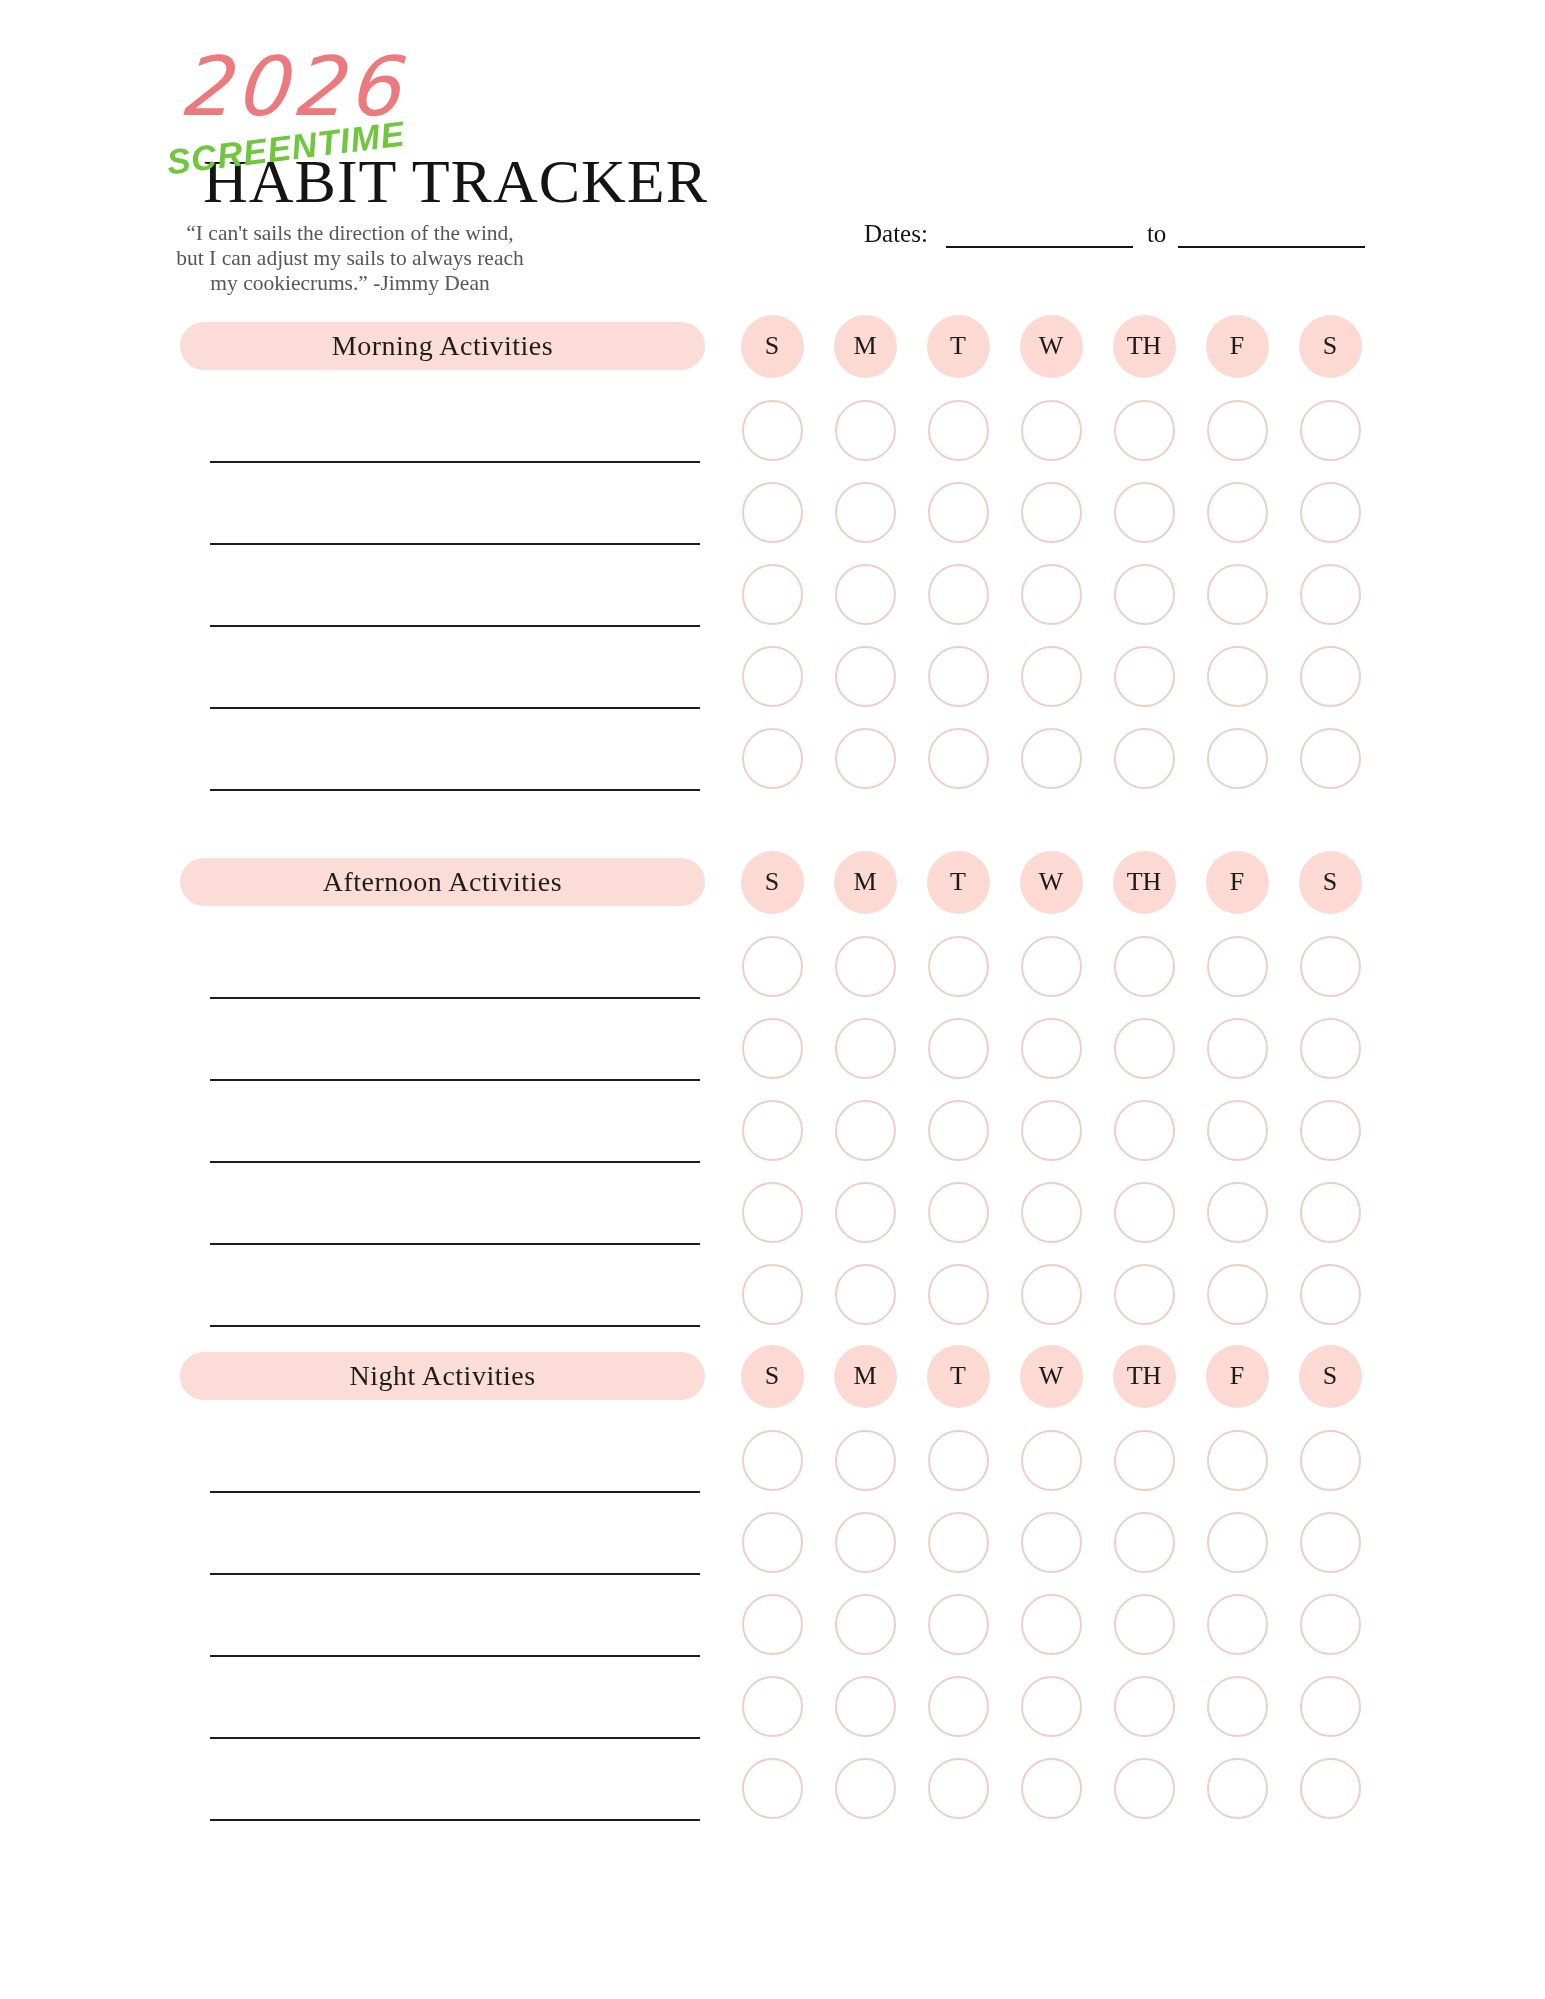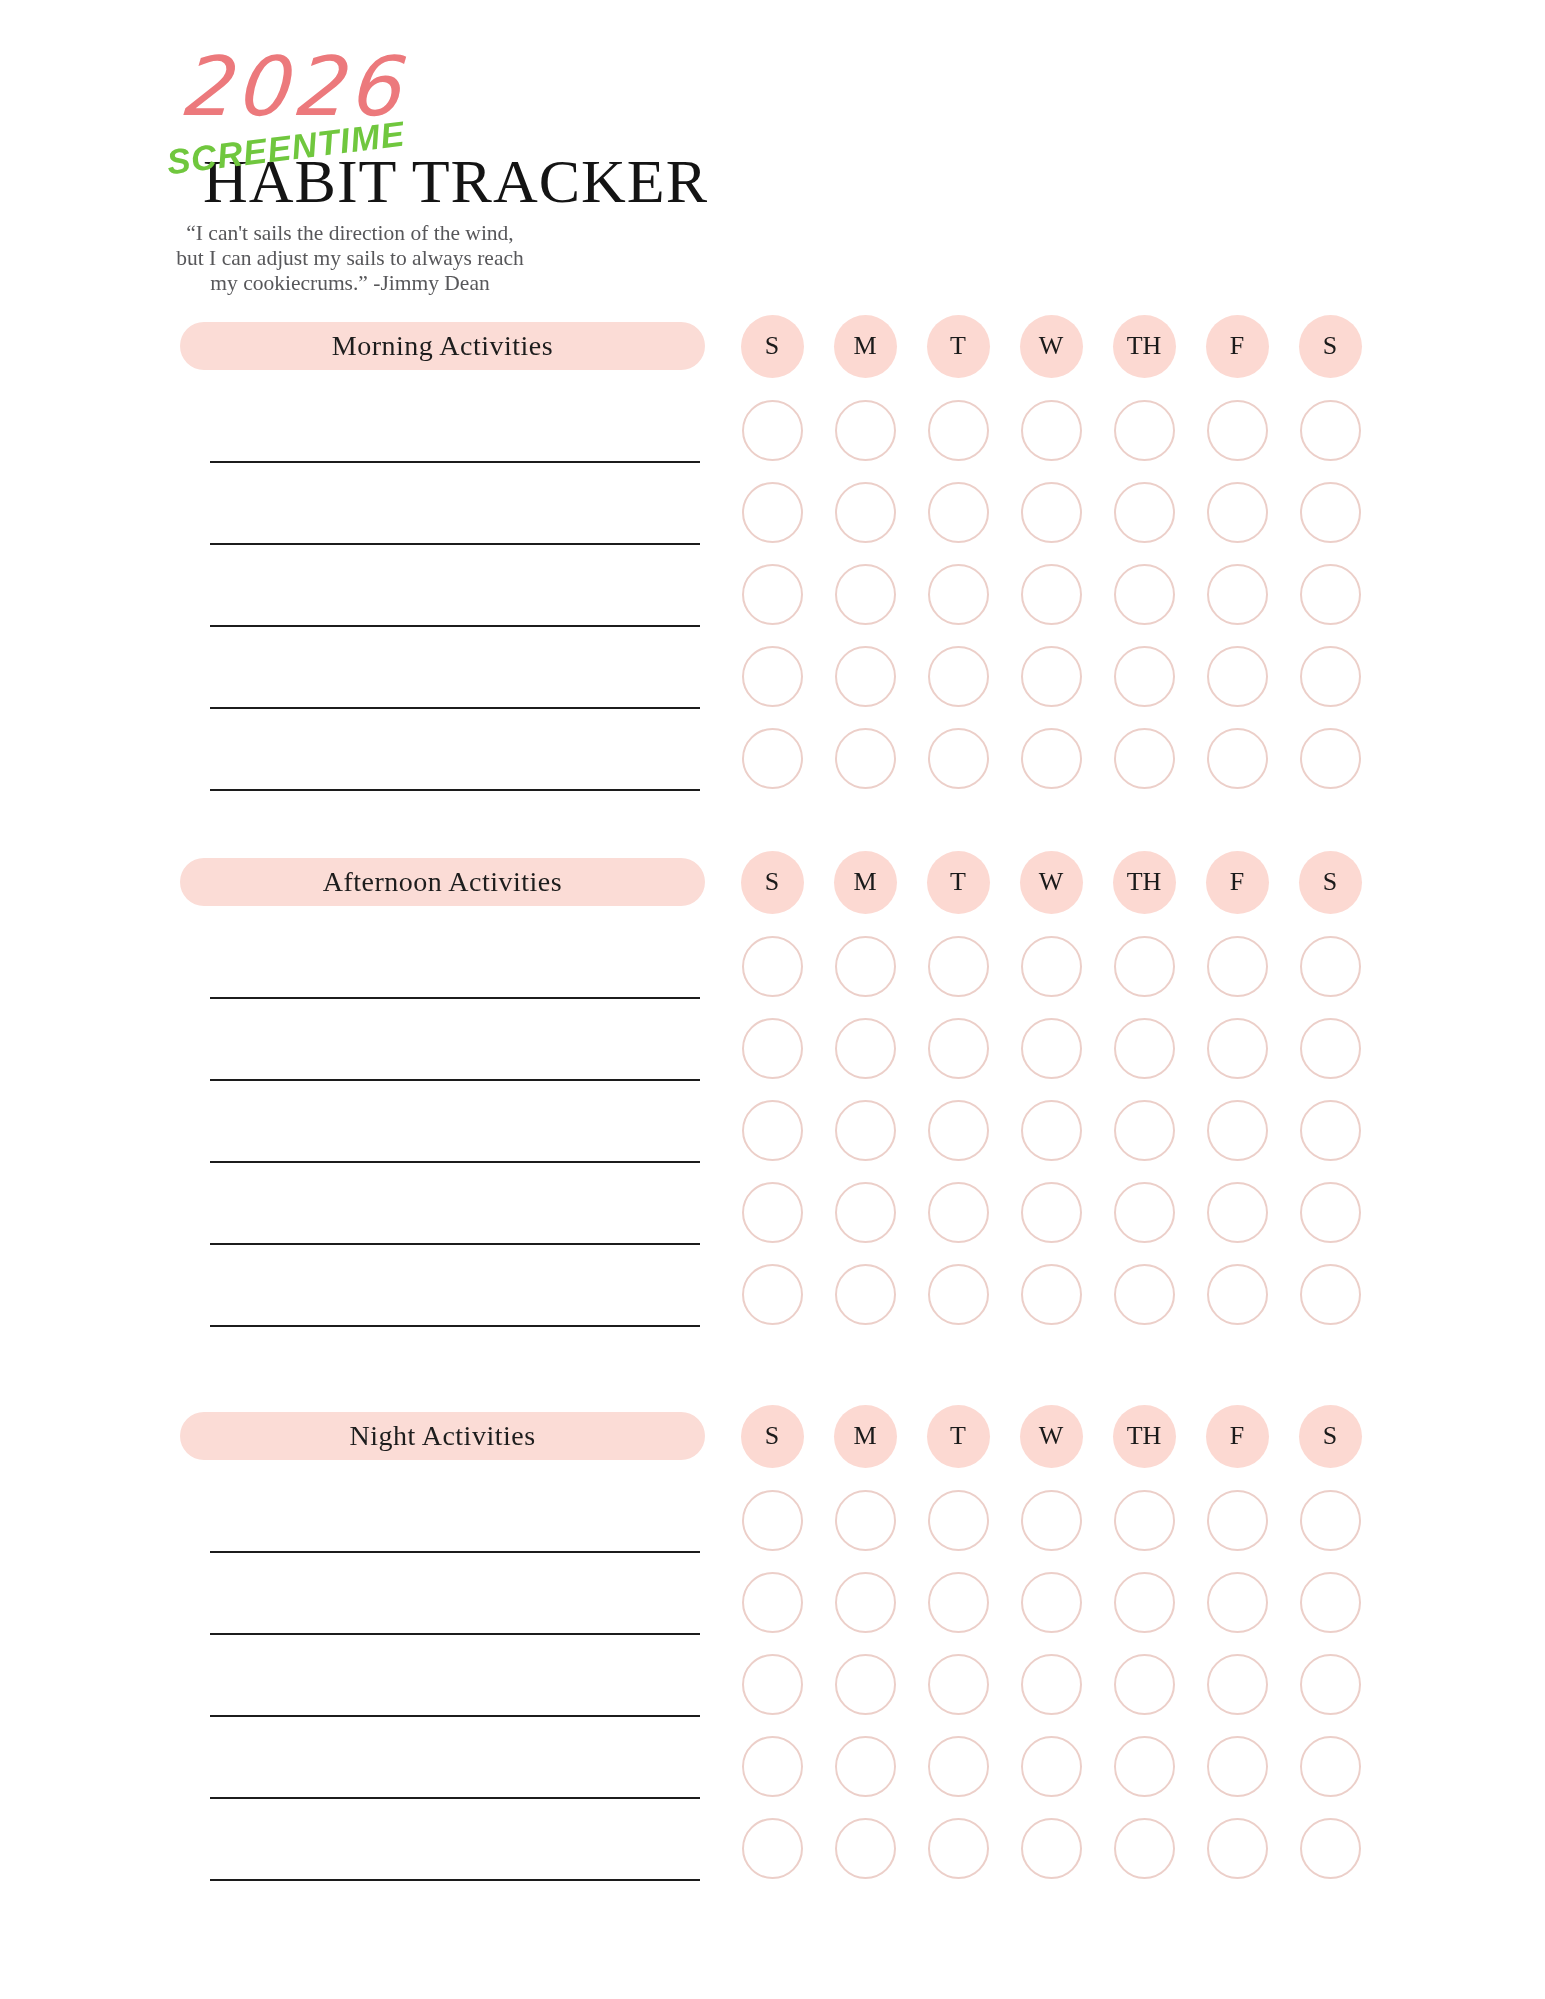--- a/index.html
+++ b/index.html
@@ -117,20 +117,26 @@
   <div class="title-year">2026</div>
   <div class="title-screentime">SCREENTIME</div>
   <div class="title-habit">HABIT TRACKER</div>
 
   <div class="quote">
     <div>“I can't sails the direction of the wind,</div>
     <div>but I can adjust my sails to always reach</div>
     <div>my cookiecrums.” -Jimmy Dean</div>
   </div>
 
+  <div class="dates-row">
+    <span class="dates-label">Dates:</span>
+    <span class="date-line"></span>
+    <span class="dates-to">to</span>
+    <span class="date-line"></span>
+  </div>
 
   <div id="sections">
       <section class="tracker-section" style="top: 322px;">
         <div class="pill">
           <span>Morning Activities</span>
         </div>
         <div class="day-head" style="left: 740.5px; top: -7.5px;">
           <span>S</span>
         </div>
         <div class="day-head" style="left: 833.5px; top: -7.5px;">
@@ -251,21 +257,21 @@
         <div class="habit-circle" style="left: 1299.5px; top: 323.5px;"></div>
         <div class="activity-line" style="top: 466.5px;"></div>
         <div class="habit-circle" style="left: 741.5px; top: 405.5px;"></div>
         <div class="habit-circle" style="left: 834.5px; top: 405.5px;"></div>
         <div class="habit-circle" style="left: 927.5px; top: 405.5px;"></div>
         <div class="habit-circle" style="left: 1020.5px; top: 405.5px;"></div>
         <div class="habit-circle" style="left: 1113.5px; top: 405.5px;"></div>
         <div class="habit-circle" style="left: 1206.5px; top: 405.5px;"></div>
         <div class="habit-circle" style="left: 1299.5px; top: 405.5px;"></div>
       </section>
-      <section class="tracker-section" style="top: 1412px; padding-left: 40px;">
+      <section class="tracker-section" style="top: 1352px; padding-left: 40px;">
         <div class="pill">
           <span>Night Activities</span>
         </div>
         <div class="day-head" style="left: 740.5px; top: -7.5px;">
           <span>S</span>
         </div>
         <div class="day-head" style="left: 833.5px; top: -7.5px;">
           <span>M</span>
         </div>
         <div class="day-head" style="left: 926.5px; top: -7.5px;">

